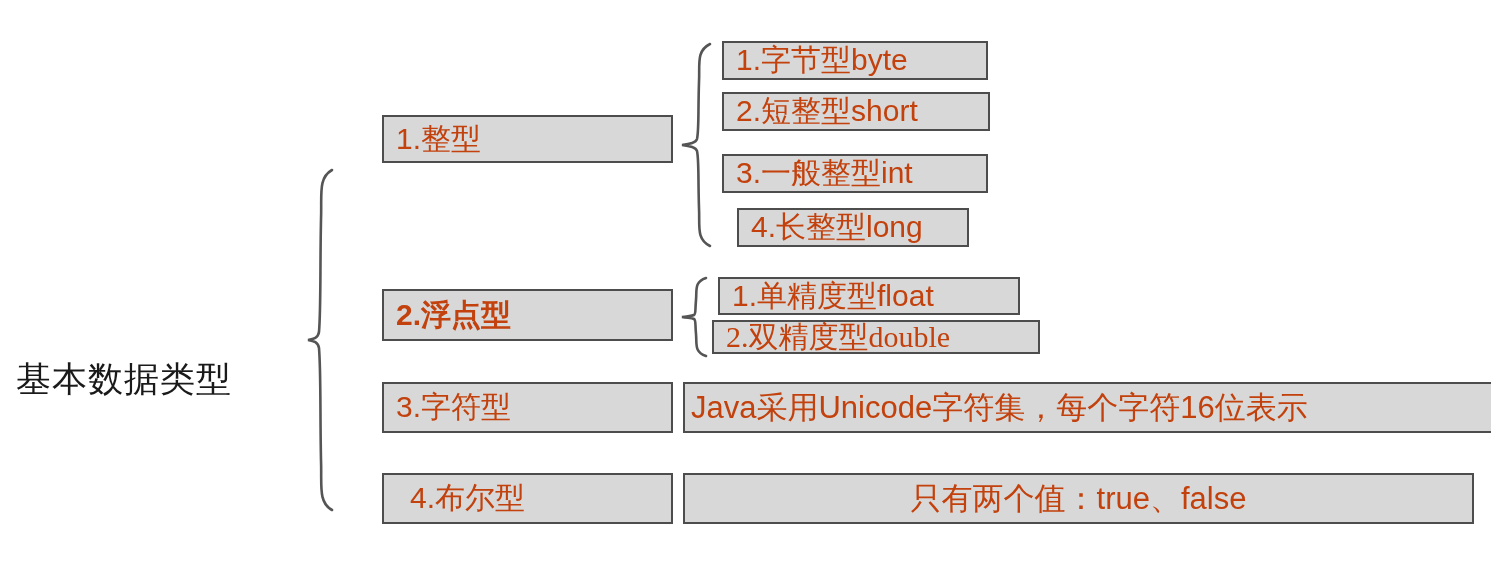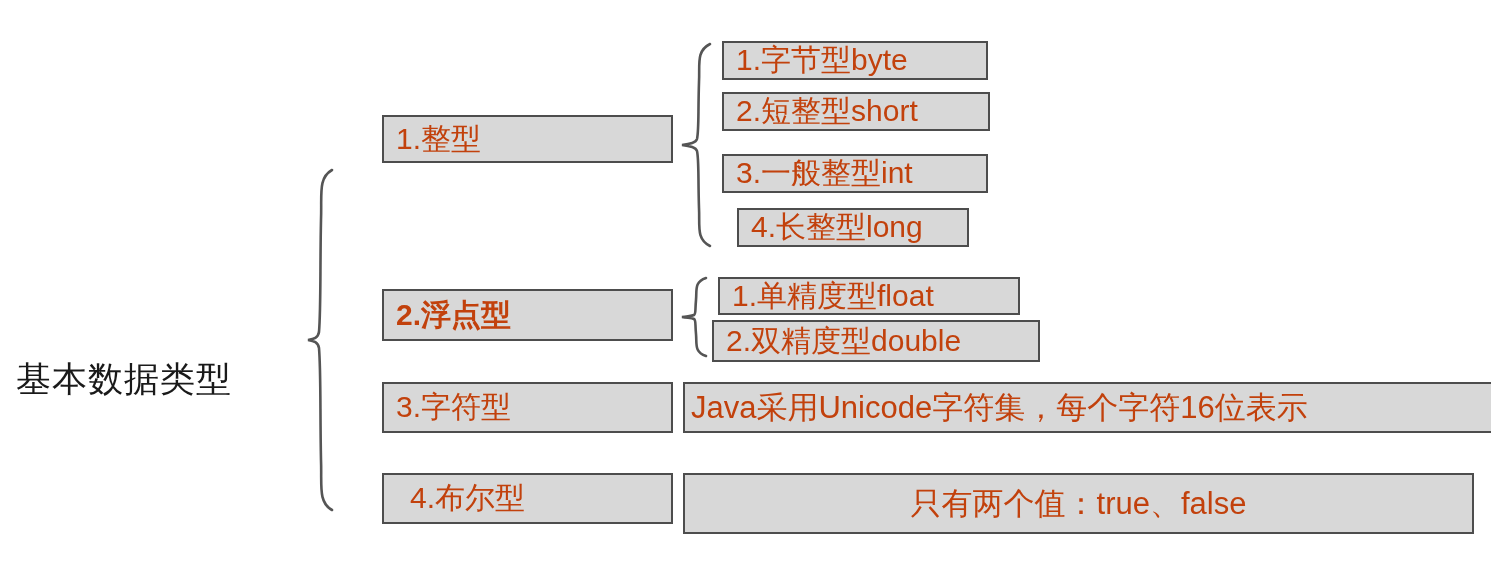--- a/index.html
+++ b/index.html
@@ -122,23 +122,23 @@
                C 19 35, 20 38, 18 39
                C 16 40, 12 40, 6 41
                C 12 42, 16 42, 18 43
                C 20 44, 19 47, 20 58
                C 21 68, 18 76, 30 80" stroke-width="2.6"></path>
     </svg>
   </div>
 
   <div class="node lvl2 left-align" style="left:718px; top:277px; width:302px; height:38px;">1.单精度型float</div>
 
-  <div class="node lvl2 left-align" style="left:712px; top:320px; width:328px; height:42px;">2.双精度型double</div>
+  <div class="node lvl2 left-align" style="left:712px; top:320px; width:328px; height:34px;font-family:Liberation Serif, serif;">2.双精度型double</div>
 
   <div class="node lvl1 left-align" style="left:382px; top:382px; width:291px; height:51px;">3.字符型</div>
 
   <div class="node desc left-align" style="left:683px; top:382px; width:960px; height:51px; padding-left:6px;">Java采用Unicode字符集，每个字符16位表示</div>
 
   <div class="node lvl1 left-align" style="left:382px; top:473px; width:291px; height:51px;padding-left:26px;">4.布尔型</div>
 
-  <div class="node desc center-align" style="left:683px; top:473px; width:791px; height:61px;">只有两个值：true、false</div>
+  <div class="node desc center-align" style="left:683px; top:473px; width:791px; height:51px;">只有两个值：true、false</div>
 
 </div>
 
 </body></html>

